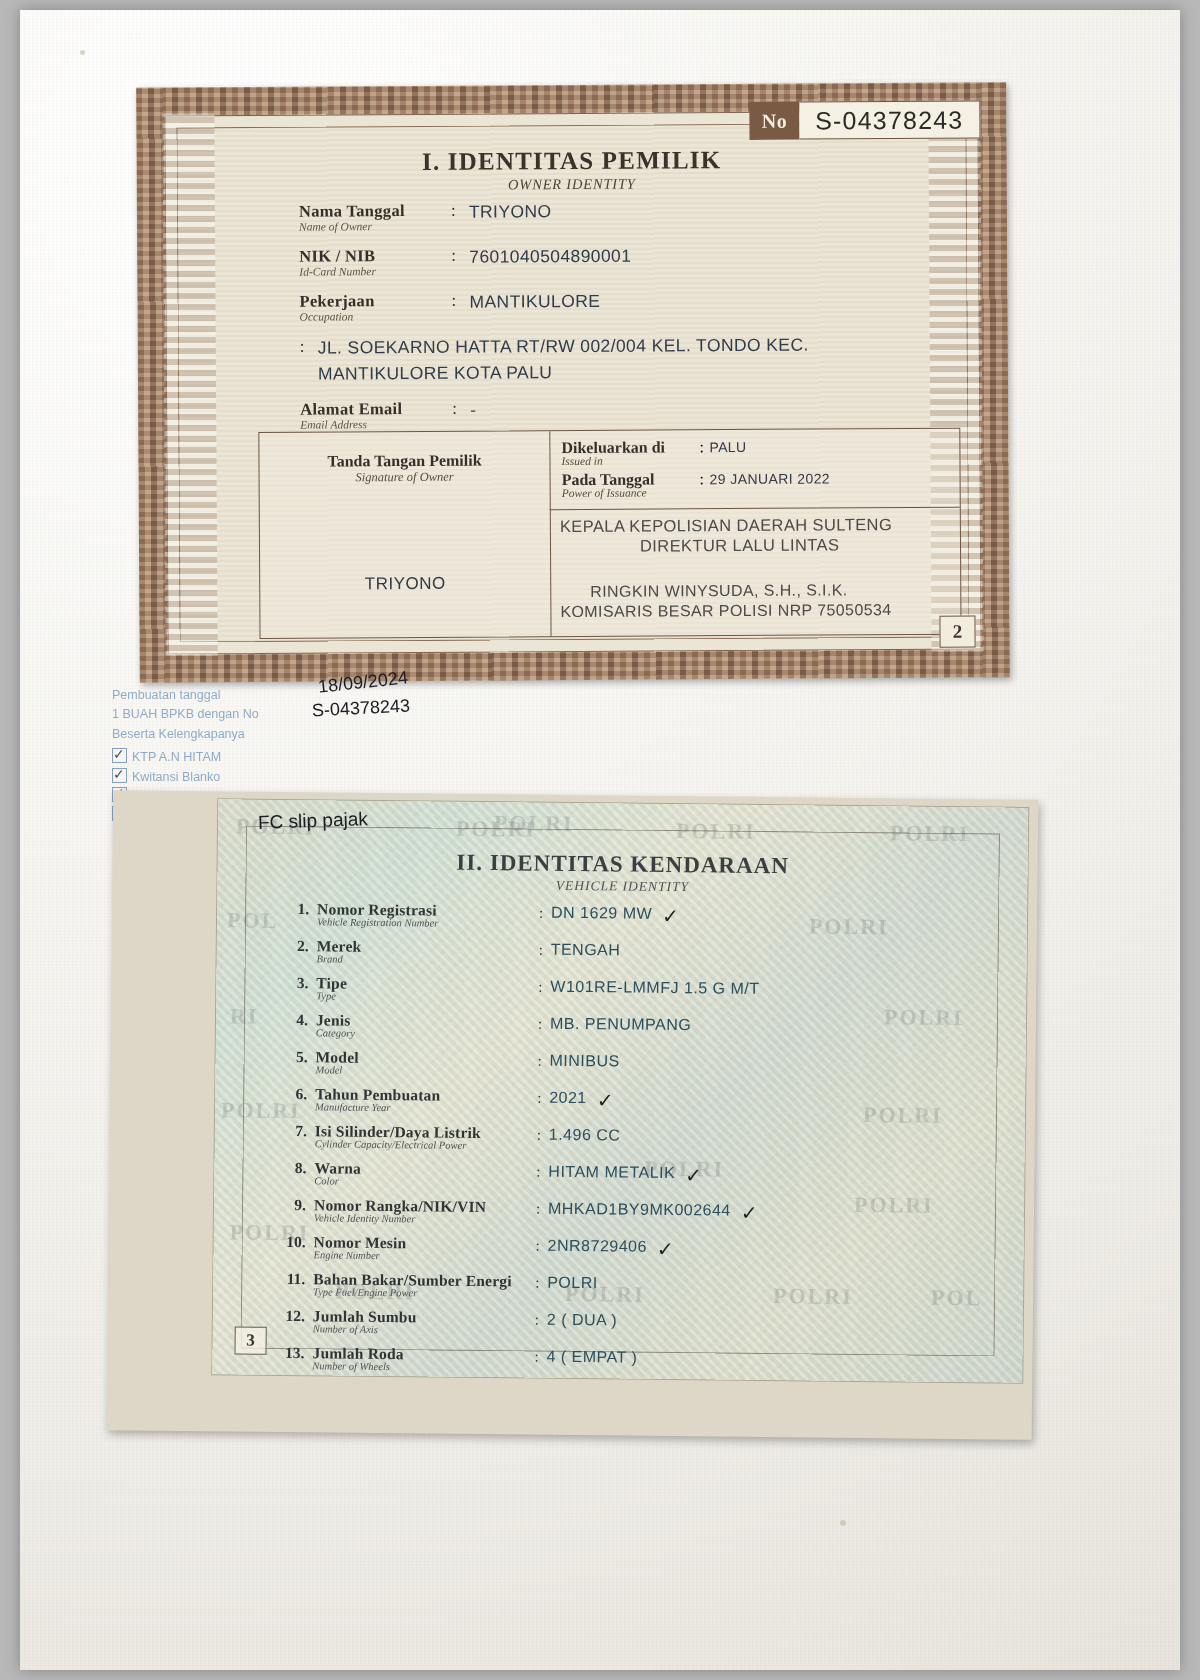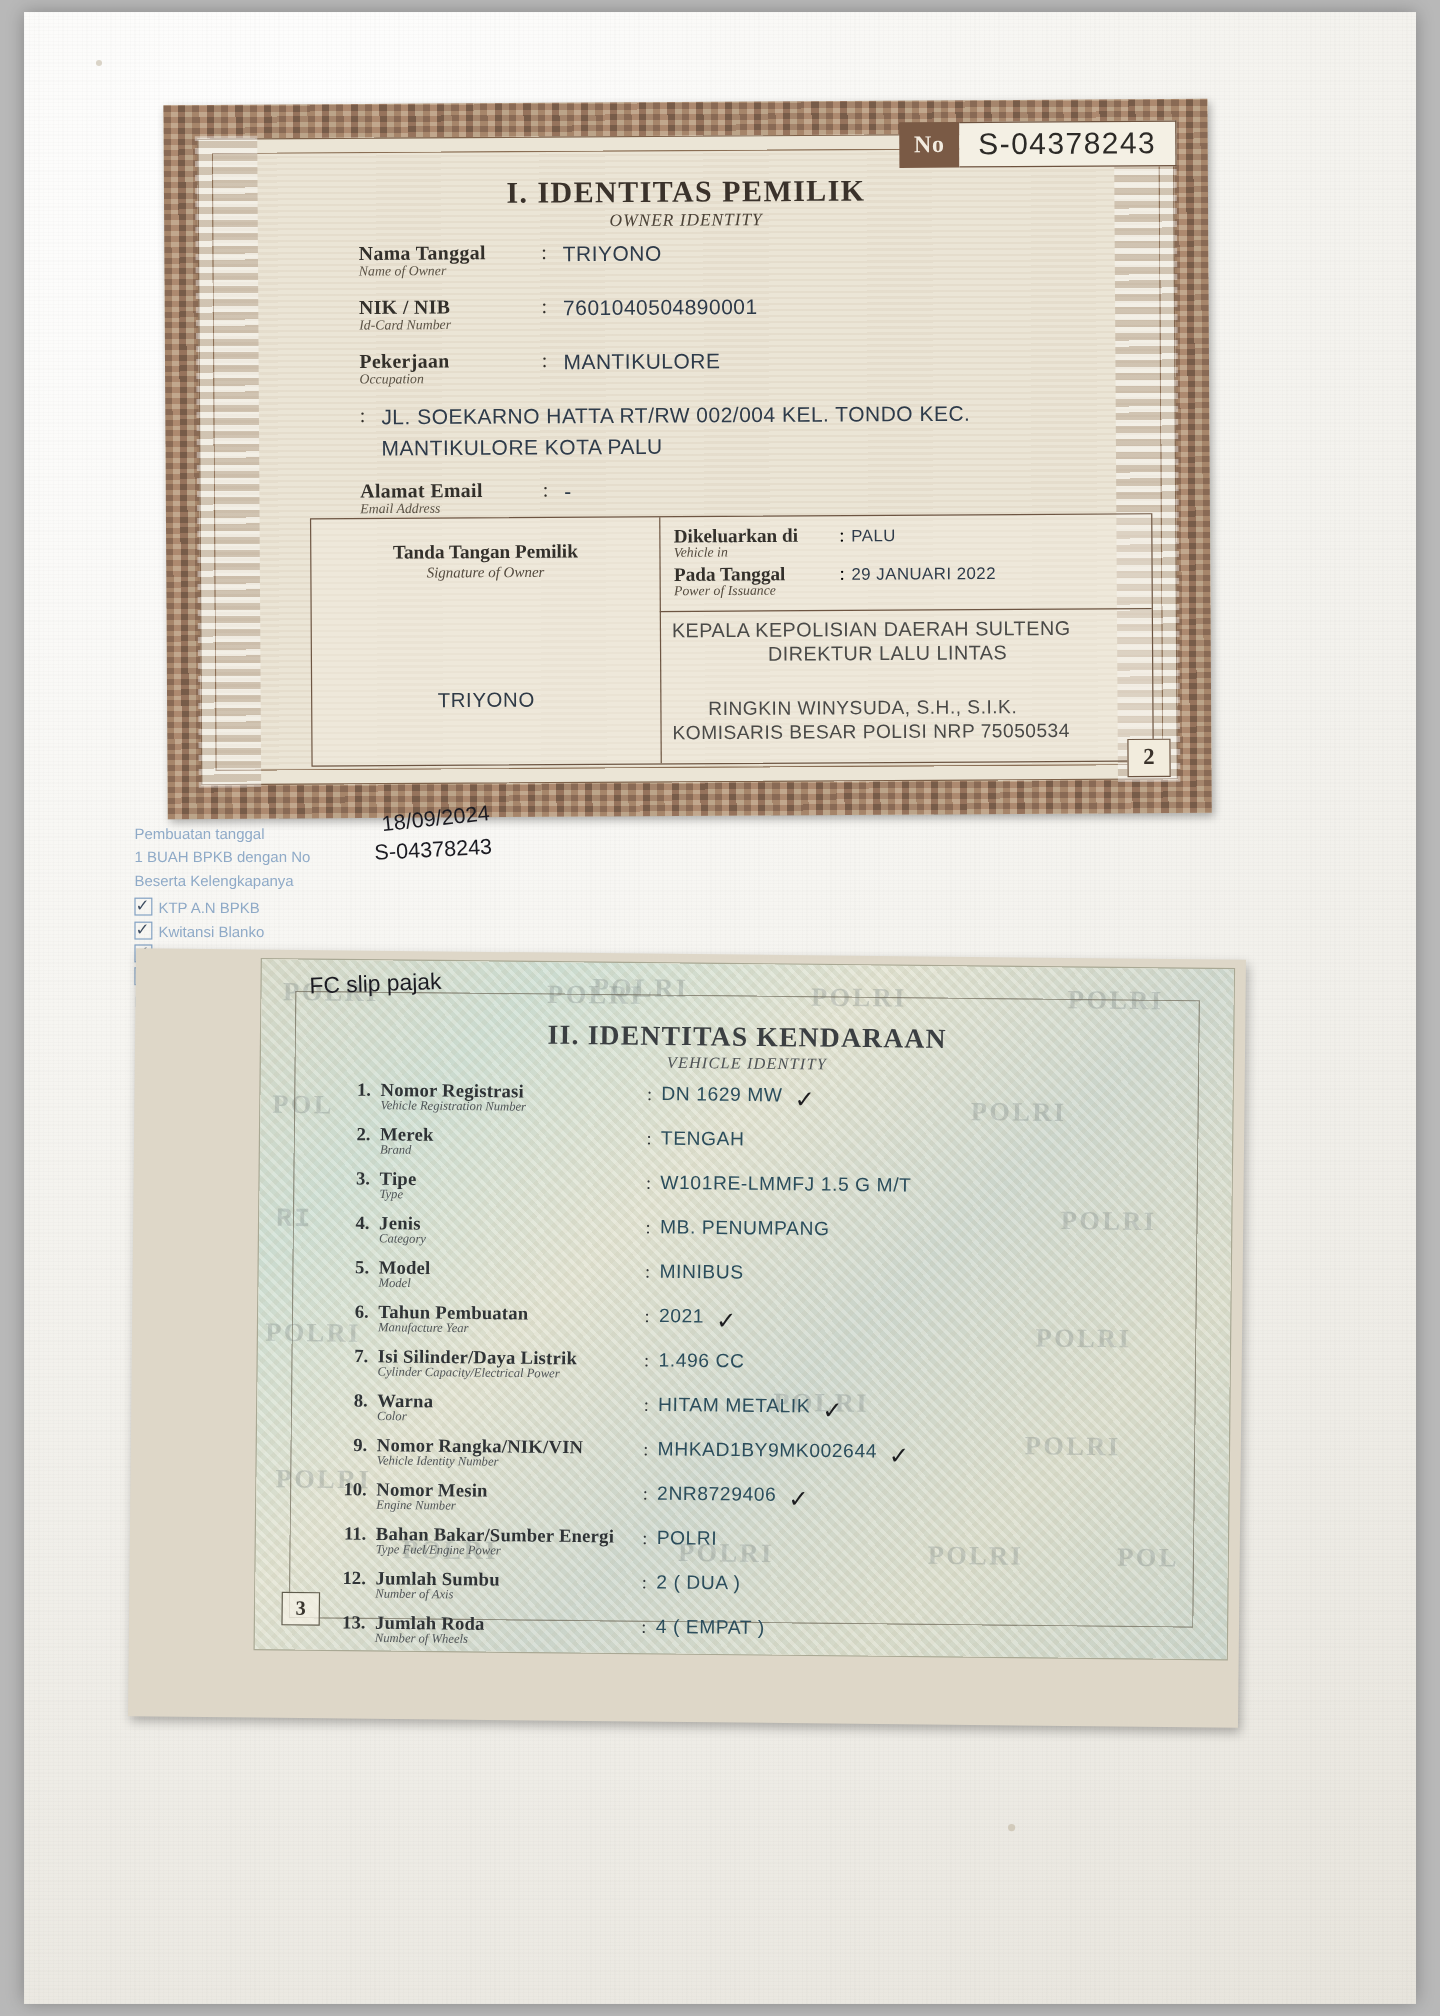--- a/index.html
+++ b/index.html
@@ -365,21 +365,21 @@
 
     <div id="sig-head">
       <div class="id">Tanda Tangan Pemilik</div>
       <div class="en">Signature of Owner</div>
     </div>
     <div id="sig-name">TRIYONO</div>
 
     <div class="issue-row" id="issued-row">
       <div class="lbl">
         <div class="id">Dikeluarkan di</div>
-        <div class="en">Vehicle in</div>
+        <div class="en">Issued in</div>
       </div>
       <div class="colon">:</div>
       <div class="val">PALU</div>
     </div>
 
     <div class="issue-row" id="date-row">
       <div class="lbl">
         <div class="id">Pada Tanggal</div>
         <div class="en">Power of Issuance</div>
       </div>
@@ -412,21 +412,21 @@
 
   <div id="page-num-2">2</div>
 </div>
 
 <div id="bleed">
   <div>Pembuatan tanggal</div>
   <div>1 BUAH BPKB dengan No</div>
   <div>Beserta Kelengkapanya</div>
   <div style="margin-top:4px;">
     <div>
-      <span class="chk on"></span><span>KTP A.N BPKB</span>
+      <span class="chk on"></span><span>KTP A.N HITAM</span>
     </div>
     <div>
       <span class="chk on"></span><span>Kwitansi Blanko</span>
     </div>
     <div>
       <span class="chk on"></span><span>Faktor</span>
     </div>
     <div>
       <span class="chk on"></span><span>Dan Lain-Lain</span>
     </div>
@@ -449,21 +449,21 @@
 <div id="vehicle-outer">
   <div id="vehicle-card">
     <div id="vehicle-texture"></div>
     <div id="polri-tile">
       <span style="left:18px;  top:14px;">POLRI</span>
       <span style="left:238px; top:14px;">POLRI</span>
       <span style="left:458px; top:14px;">POLRI</span>
       <span style="left:672px; top:14px;">POLRI</span>
       <span style="left:10px;  top:108px;">POL</span>
       <span style="left:592px; top:108px;">POLRI</span>
-      <span style="left:14px;  top:204px;font-family:Liberation Mono, monospace;">RI</span>
+      <span style="left:14px;  top:204px;">RI</span>
       <span style="left:668px; top:198px;">POLRI</span>
       <span style="left:6px;   top:298px;">POLRI</span>
       <span style="left:648px; top:296px;">POLRI</span>
       <span style="left:430px; top:352px;">POLRI</span>
       <span style="left:640px; top:386px;">POLRI</span>
       <span style="left:16px;  top:420px;">POLRI</span>
       <span style="left:122px; top:478px;">POLRI</span>
       <span style="left:352px; top:478px;">POLRI</span>
       <span style="left:560px; top:478px;">POLRI</span>
       <span style="left:718px; top:478px;">POL</span>

